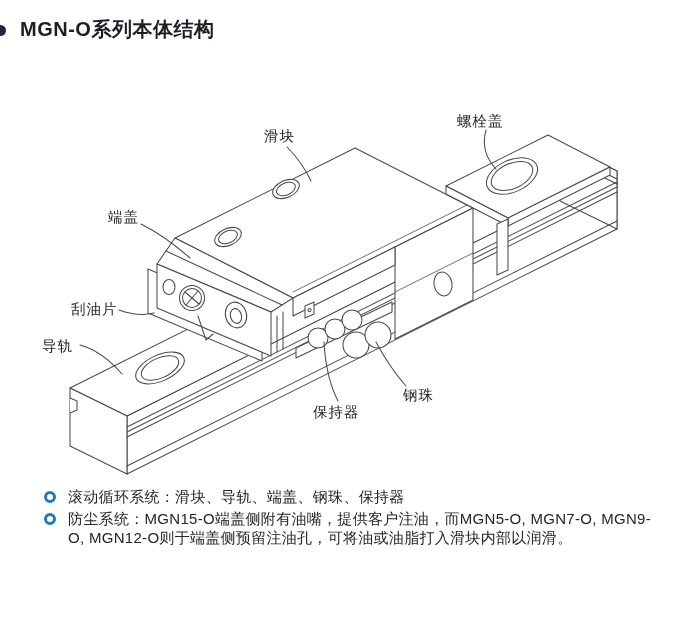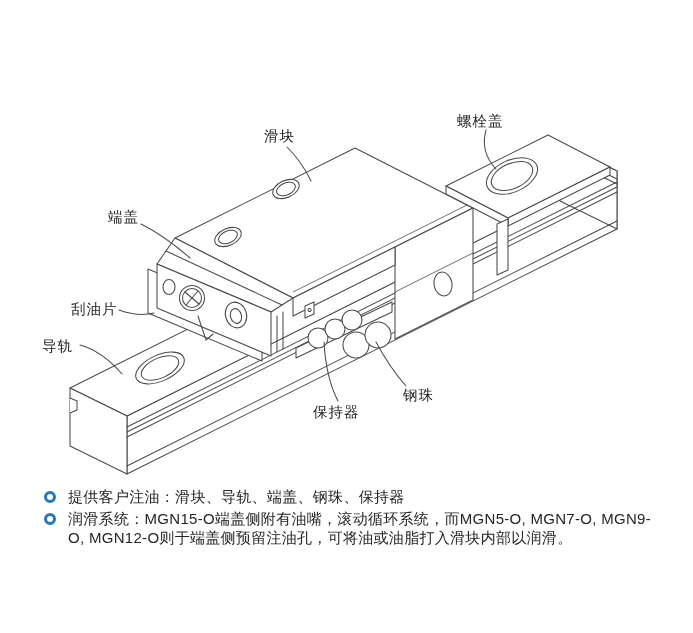--- a/index.html
+++ b/index.html
@@ -16,20 +16,24 @@
   svg text{font-family:"Liberation Sans","DejaVu Sans",sans-serif;font-size:14.5px;fill:#1d1d1d;letter-spacing:1px;}
   .ln{stroke:#4a4a4a;stroke-width:1.05;fill:none;stroke-linejoin:round;stroke-linecap:round;}
   .face{stroke:#4a4a4a;stroke-width:1.05;fill:#ffffff;stroke-linejoin:round;}
   .thin{stroke:#4a4a4a;stroke-width:0.8;fill:none;}
 </style>
 </head>
 <body>
 
 <div class="stage">
 
+  <div class="title-row">
+    <div class="title-dot"></div>
+    <div class="page-title">MGN-O系列本体结构</div>
+  </div>
 
   <svg class="diagram-svg" width="693" height="633" viewBox="0 0 693 633">
 
     <g>
       <path class="face" d="M127,416 L617,171 L617,229 L127,474 Z"></path>
       <path class="face" d="M70,388 L560,143 L617,171 L127,416 Z"></path>
       <path class="face" d="M70,388 L127,416 L127,474 L70,446 Z"></path>
       <path class="face" d="M560,143 L617,171 L617,229 L560,201 Z"></path>
 
       <path class="face" d="M70,398 L77,401 L77,410 L70,413"></path>
@@ -128,21 +132,21 @@
       <text x="71" y="314">刮油片</text>
       <text x="42" y="351">导轨</text>
       <text x="313" y="417">保持器</text>
       <text x="403" y="400">钢珠</text>
     </g>
   </svg>
 
   <div class="notes">
     <div class="note-item">
       <span class="bullet-ring"></span>
-      <span class="note-text">提供客户注油：滑块、导轨、端盖、钢珠、保持器</span>
+      <span class="note-text">滚动循环系统：滑块、导轨、端盖、钢珠、保持器</span>
     </div>
     <div class="note-item">
       <span class="bullet-ring"></span>
-      <span class="note-text">润滑系统：MGN15-O端盖侧附有油嘴，滚动循环系统，而MGN5-O, MGN7-O, MGN9-O, MGN12-O则于端盖侧预留注油孔，可将油或油脂打入滑块内部以润滑。</span>
+      <span class="note-text">防尘系统：MGN15-O端盖侧附有油嘴，提供客户注油，而MGN5-O, MGN7-O, MGN9-O, MGN12-O则于端盖侧预留注油孔，可将油或油脂打入滑块内部以润滑。</span>
     </div>
   </div>
 
 </div>
 
 </body></html>

